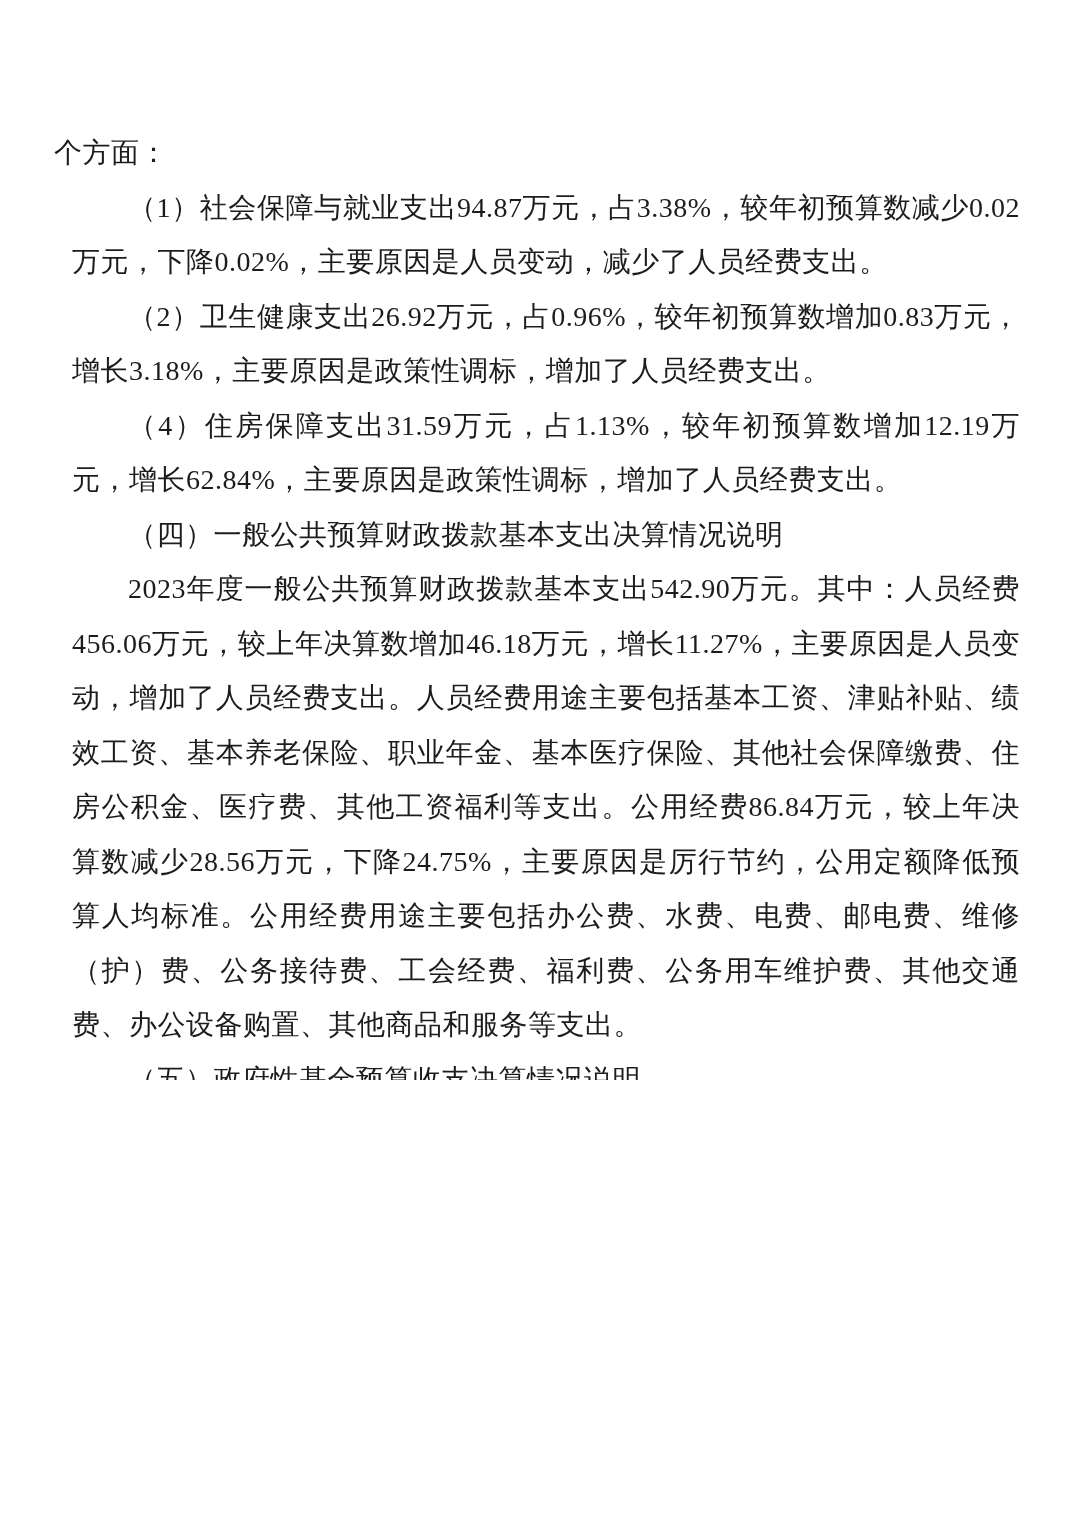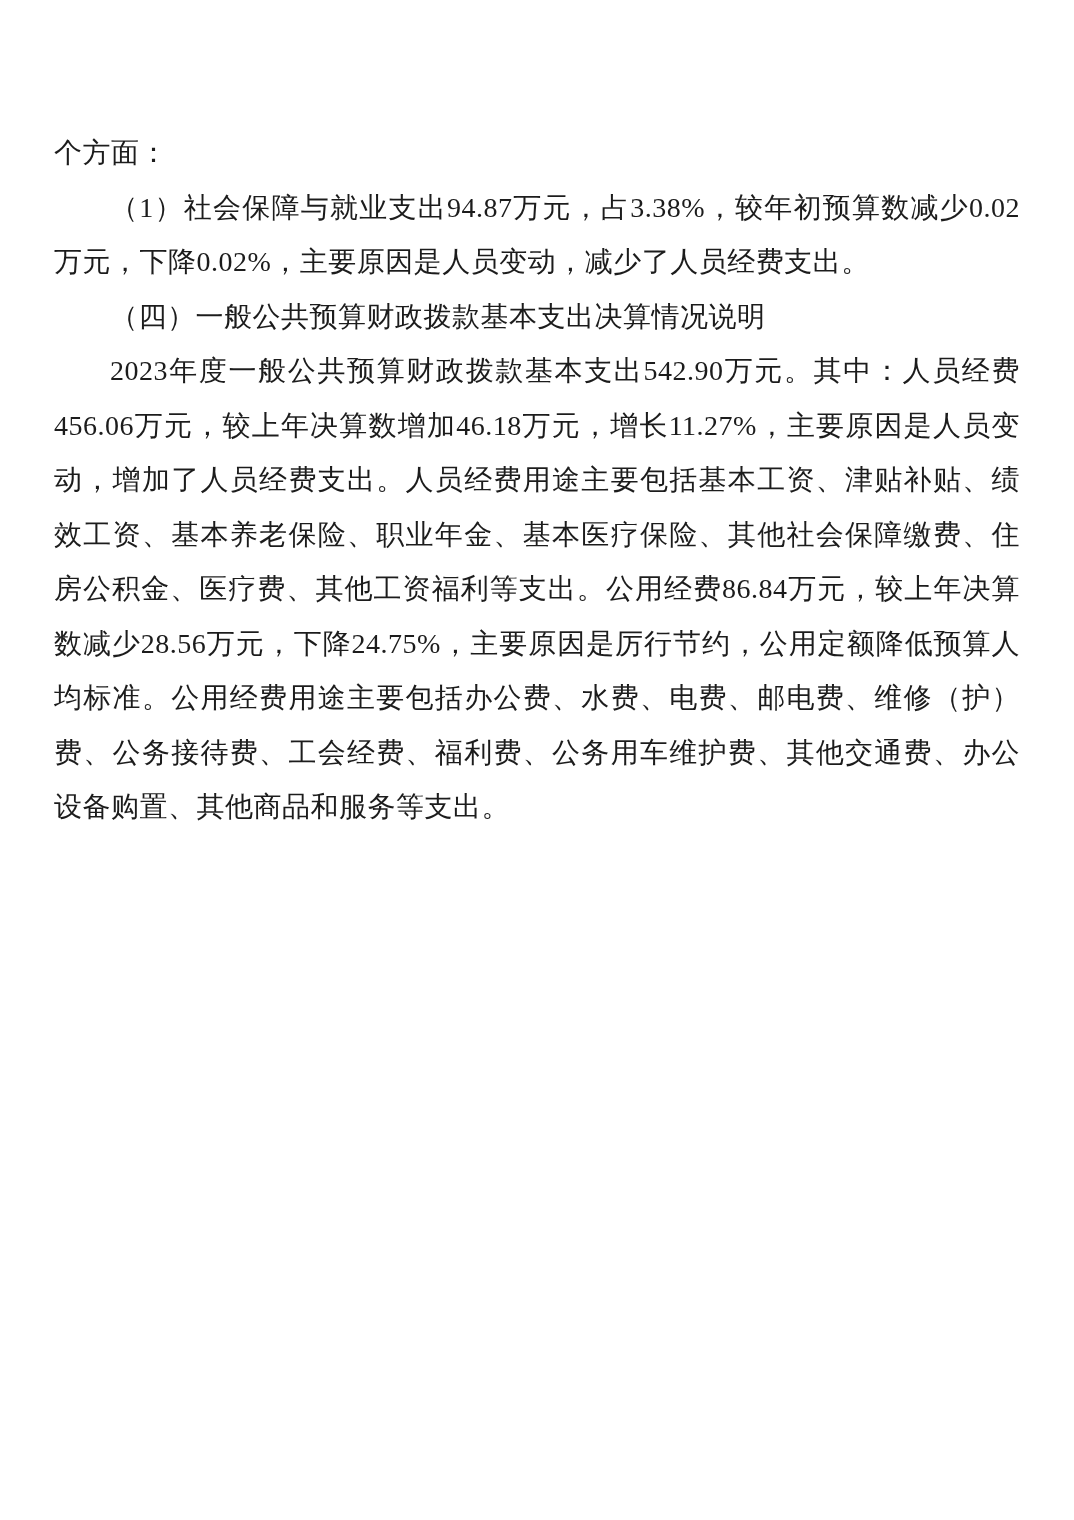--- a/index.html
+++ b/index.html
@@ -26,20 +26,21 @@
     letter-spacing: 0.5px;
     text-align: justify;
     text-justify: inter-ideograph;
   }
   .para {
     margin: 0;
     padding: 0;
   }
   .para.indent {
     text-indent: 2em;
+    margin-left: 18px;
   }
   .para.bold {
     font-weight: normal;
   }
   .footer {
     position: absolute;
     left: 0;
     top: 1462px;
     width: 100%;
     text-align: center;
@@ -49,17 +50,20 @@
     font-family: "Liberation Serif", "DejaVu Serif", serif;
   }
 </style>
 </head>
 <body>
 
 <div class="page">
   <main class="content">
       <p class="para">个方面：</p>
       <p class="para indent">（1）社会保障与就业支出94.87万元，占3.38%，较年初预算数减少0.02万元，下降0.02%，主要原因是人员变动，减少了人员经费支出。</p>
+      <p class="para indent">（2）卫生健康支出26.92万元，占0.96%，较年初预算数增加0.83万元，增长3.18%，主要原因是政策性调标，增加了人员经费支出。</p>
+      <p class="para indent">（4）住房保障支出31.59万元，占1.13%，较年初预算数增加12.19万元，增长62.84%，主要原因是政策性调标，增加了人员经费支出。</p>
       <p class="para indent bold">（四）一般公共预算财政拨款基本支出决算情况说明</p>
       <p class="para indent">2023年度一般公共预算财政拨款基本支出542.90万元。其中：人员经费456.06万元，较上年决算数增加46.18万元，增长11.27%，主要原因是人员变动，增加了人员经费支出。人员经费用途主要包括基本工资、津贴补贴、绩效工资、基本养老保险、职业年金、基本医疗保险、其他社会保障缴费、住房公积金、医疗费、其他工资福利等支出。公用经费86.84万元，较上年决算数减少28.56万元，下降24.75%，主要原因是厉行节约，公用定额降低预算人均标准。公用经费用途主要包括办公费、水费、电费、邮电费、维修（护）费、公务接待费、工会经费、福利费、公务用车维护费、其他交通费、办公设备购置、其他商品和服务等支出。</p>
+      <p class="para indent bold">（五）政府性基金预算收支决算情况说明</p>
     </main>
   <div class="footer">- 3 -</div>
 </div>
 
 </body></html>

